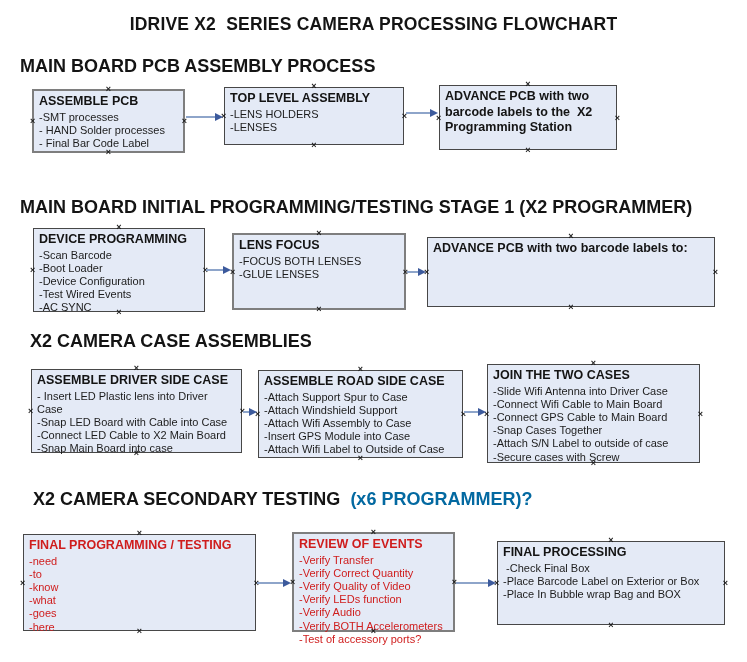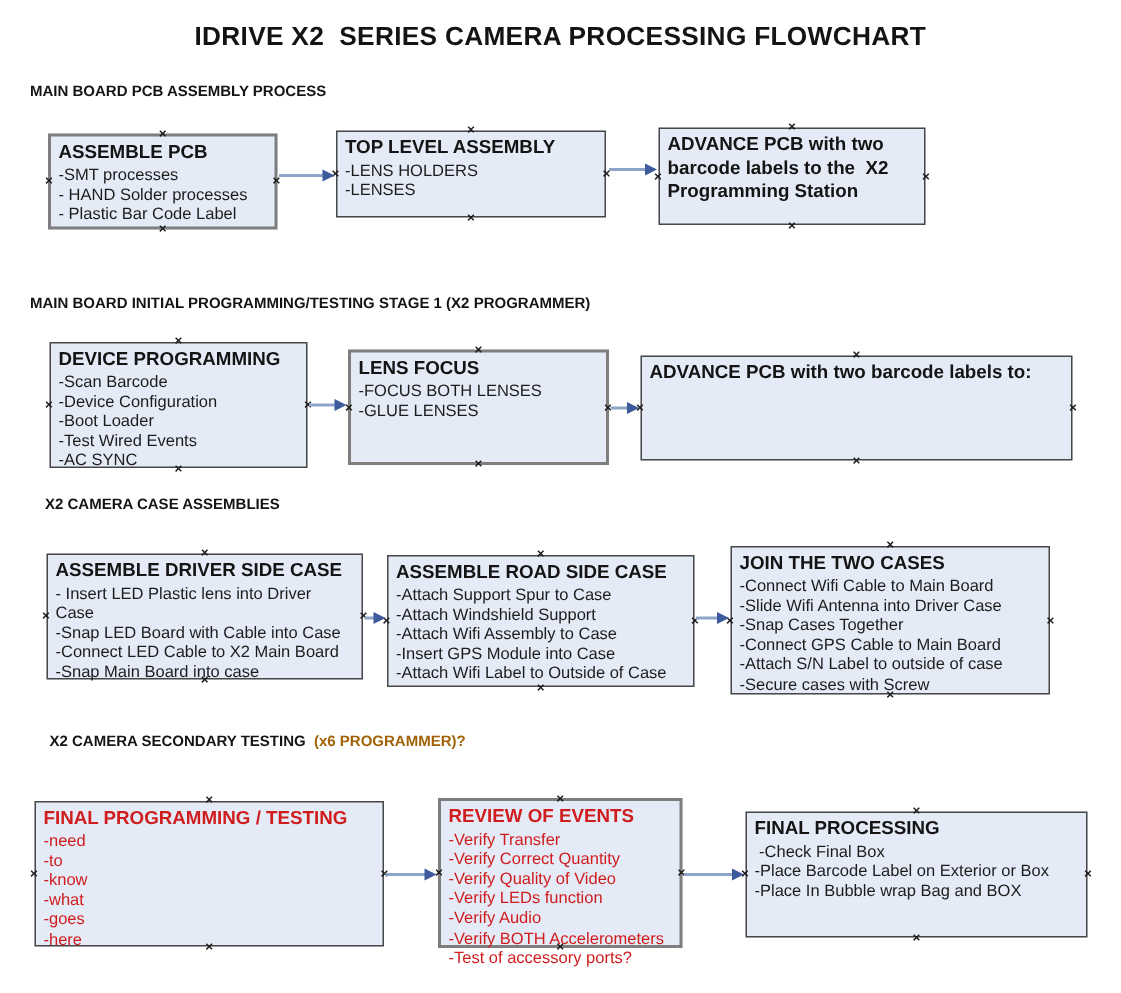--- a/index.html
+++ b/index.html
@@ -5,23 +5,23 @@
   html,body{margin:0;padding:0;background:#ffffff;}
   #canvas{
     position:relative;width:747px;height:662px;background:#ffffff;overflow:hidden;
     font-family:"Liberation Sans","DejaVu Sans",sans-serif;color:#111;border-radius:27px;
   }
   .main-title{
     position:absolute;left:0;top:14px;width:747px;text-align:center;
     font-size:17.5px;font-weight:bold;letter-spacing:.2px;white-space:pre;color:#141414;
   }
   .section-header{
-    position:absolute;font-size:10px;font-weight:bold;color:#141414;white-space:pre;text-align:right;
-  }
-  .section-header .red-part{color:#a16207;}
+    position:absolute;font-size:18px;font-weight:bold;color:#141414;white-space:pre;text-align:right;
+  }
+  .section-header .red-part{color:#0369a1;}
   .fc-box{
     position:absolute;background:#e4eaf6;border:1.5px solid #474747;
     padding:3px 5px 2px 5px;box-sizing:border-box;overflow:visible;
   }
   .fc-box.thick{border:2.5px solid #7e7e7e;}
   .fc-title{font-size:12.5px;font-weight:bold;line-height:1.25;white-space:pre-wrap;color:#141414;}
   .fc-items{margin-top:1px;}
   .fc-item{font-size:11px;line-height:13.2px;white-space:pre-wrap;color:#1c1c1c;}
   .fc-box.red .fc-title,.fc-box.red .fc-item{color:#cf1d1d;}
   
@@ -80,21 +80,21 @@
   <div id="hdr-1" class="section-header">MAIN BOARD PCB ASSEMBLY PROCESS</div>
   <div id="hdr-2" class="section-header">MAIN BOARD INITIAL PROGRAMMING/TESTING STAGE 1 (X2 PROGRAMMER)</div>
   <div id="hdr-3" class="section-header">X2 CAMERA CASE ASSEMBLIES</div>
   <div id="hdr-4" class="section-header"><span>X2 CAMERA SECONDARY TESTING </span><span class="red-part"> (x6 PROGRAMMER)?</span></div>
 
   <div id="box-a" class="fc-box thick">
     <div class="fc-title">ASSEMBLE PCB</div>
     <div class="fc-items">
         <div class="fc-item">-SMT processes</div>
         <div class="fc-item">- HAND Solder processes</div>
-        <div class="fc-item">- Plastic Bar Code Label</div>
+        <div class="fc-item">- Final Bar Code Label</div>
       </div>
   <span class="handle handle-t">×</span>
       <span class="handle handle-r">×</span>
       <span class="handle handle-b">×</span>
       <span class="handle handle-l">×</span>
     </div>
   <div id="box-b" class="fc-box">
     <div class="fc-title">TOP LEVEL ASSEMBLY</div>
     <div class="fc-items">
         <div class="fc-item">-LENS HOLDERS</div>
@@ -111,22 +111,22 @@
   <span class="handle handle-t">×</span>
       <span class="handle handle-r">×</span>
       <span class="handle handle-b">×</span>
       <span class="handle handle-l">×</span>
     </div>
 
   <div id="box-d" class="fc-box">
     <div class="fc-title">DEVICE PROGRAMMING</div>
     <div class="fc-items">
         <div class="fc-item">-Scan Barcode</div>
+        <div class="fc-item">-Boot Loader</div>
         <div class="fc-item">-Device Configuration</div>
-        <div class="fc-item">-Boot Loader</div>
         <div class="fc-item">-Test Wired Events</div>
         <div class="fc-item">-AC SYNC</div>
       </div>
   <span class="handle handle-t">×</span>
       <span class="handle handle-r">×</span>
       <span class="handle handle-b">×</span>
       <span class="handle handle-l">×</span>
     </div>
   <div id="box-e" class="fc-box thick">
     <div class="fc-title">LENS FOCUS</div>
@@ -170,24 +170,24 @@
         <div class="fc-item">-Attach Wifi Label to Outside of Case</div>
       </div>
   <span class="handle handle-t">×</span>
       <span class="handle handle-r">×</span>
       <span class="handle handle-b">×</span>
       <span class="handle handle-l">×</span>
     </div>
   <div id="box-i" class="fc-box">
     <div class="fc-title">JOIN THE TWO CASES</div>
     <div class="fc-items">
+        <div class="fc-item">-Slide Wifi Antenna into Driver Case</div>
         <div class="fc-item">-Connect Wifi Cable to Main Board</div>
-        <div class="fc-item">-Slide Wifi Antenna into Driver Case</div>
+        <div class="fc-item">-Connect GPS Cable to Main Board</div>
         <div class="fc-item">-Snap Cases Together</div>
-        <div class="fc-item">-Connect GPS Cable to Main Board</div>
         <div class="fc-item">-Attach S/N Label to outside of case</div>
         <div class="fc-item">-Secure cases with Screw</div>
       </div>
   <span class="handle handle-t">×</span>
       <span class="handle handle-r">×</span>
       <span class="handle handle-b">×</span>
       <span class="handle handle-l">×</span>
     </div>
 
   <div id="box-j" class="fc-box red">

